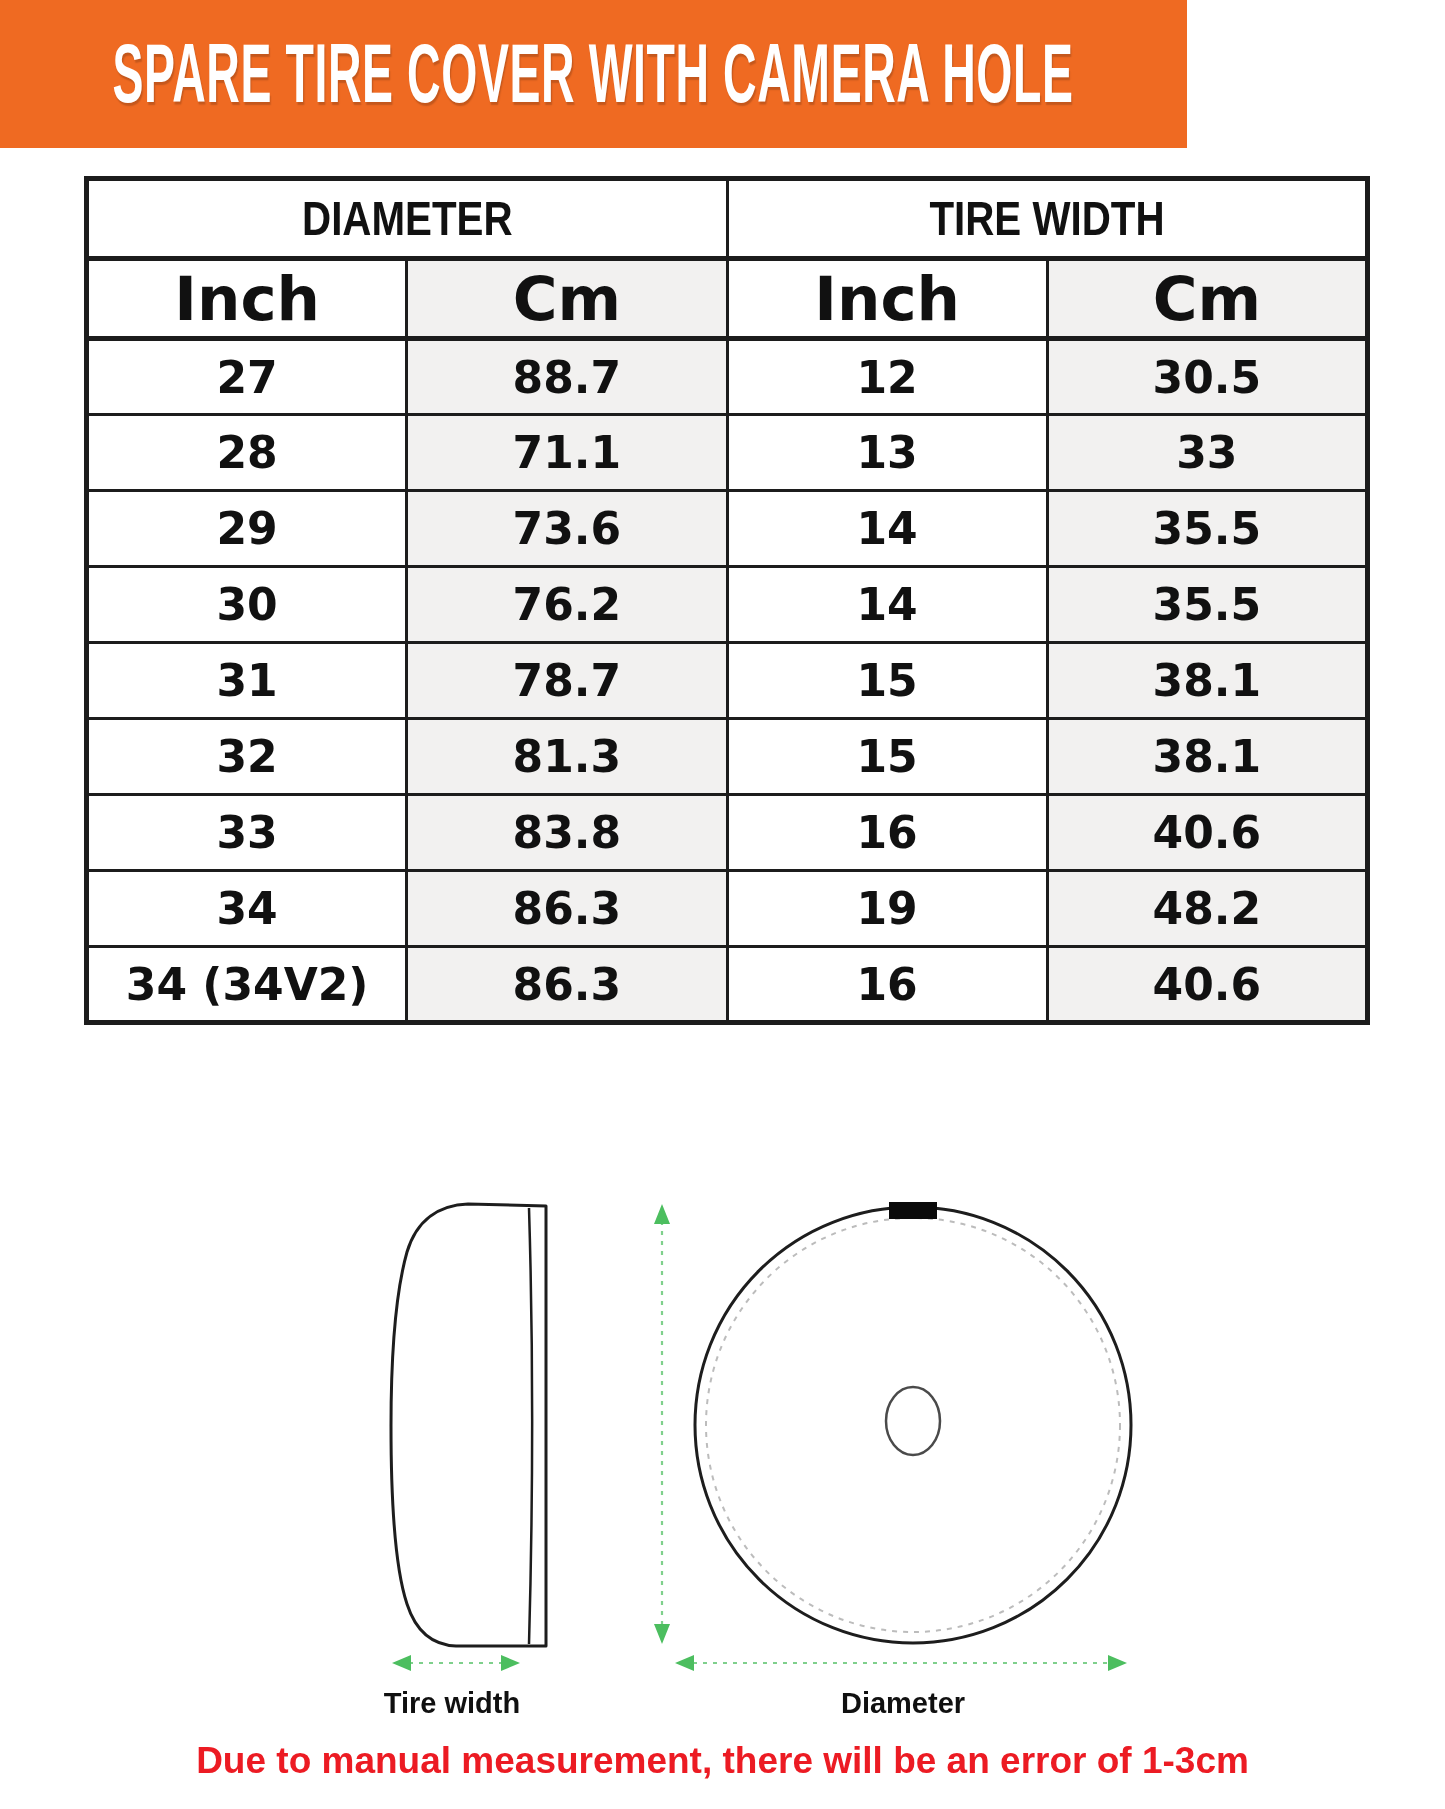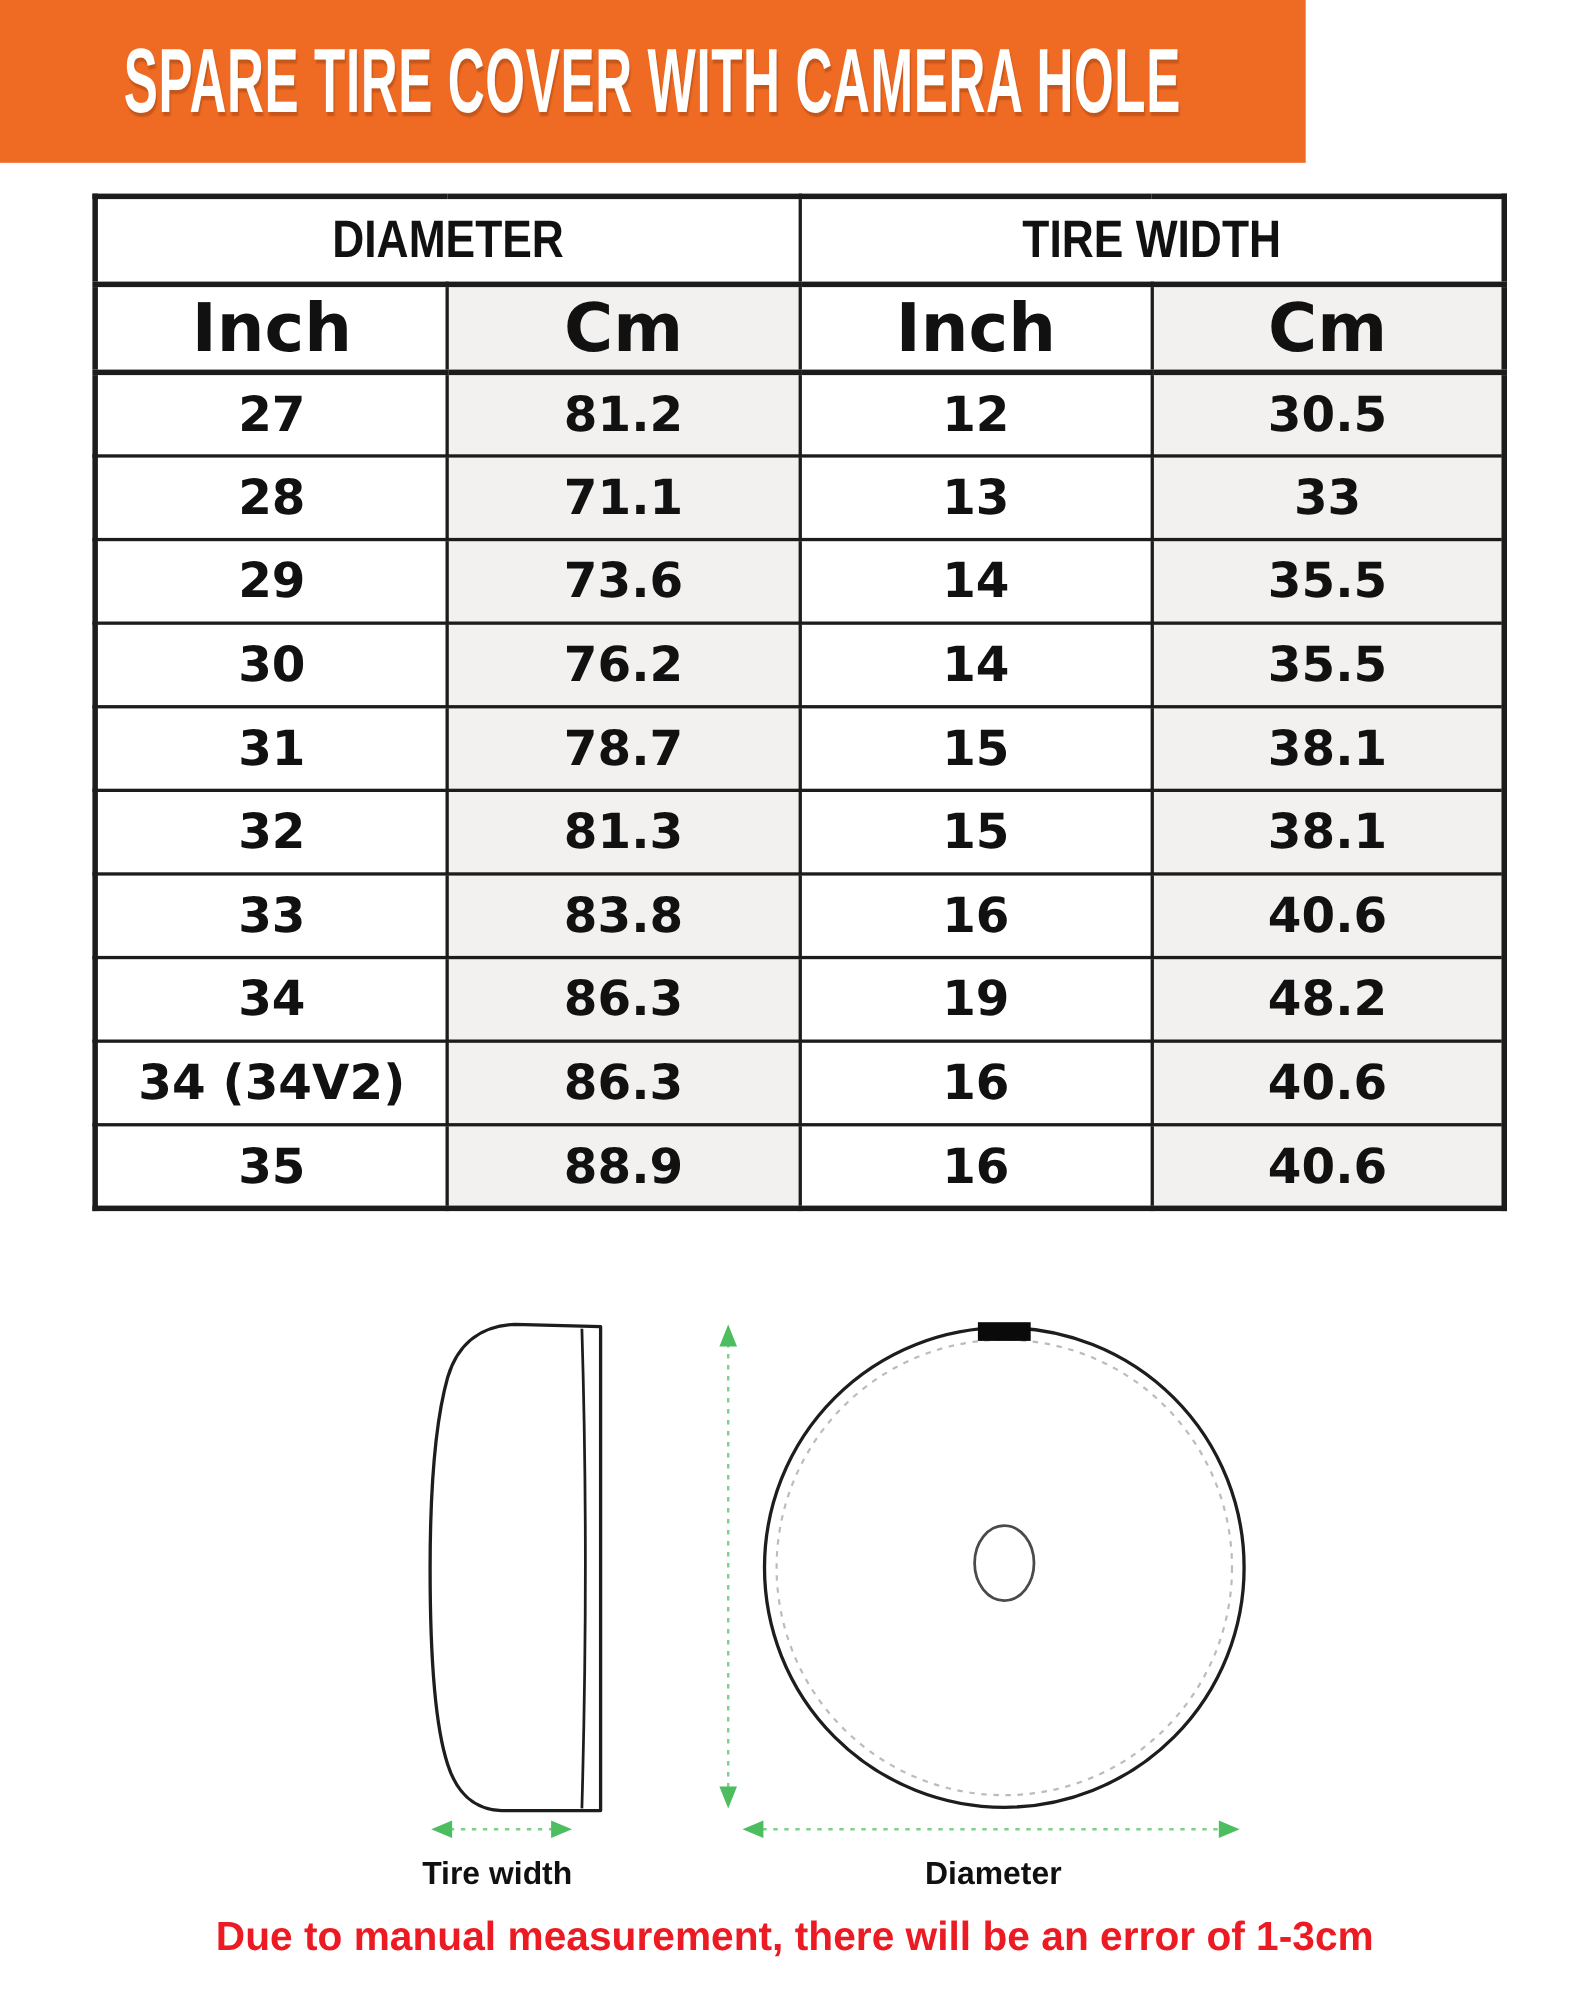--- a/index.html
+++ b/index.html
@@ -97,21 +97,21 @@
       <tr class="unit-row">
         <th class="unit">Inch</th>
         <th class="unit shade">Cm</th>
         <th class="unit">Inch</th>
         <th class="unit shade">Cm</th>
       </tr>
     </thead>
     <tbody>
         <tr>
           <td>27</td>
-          <td>81.2</td>
+          <td>88.7</td>
           <td>12</td>
           <td>30.5</td>
         </tr>
         <tr>
           <td>28</td>
           <td>71.1</td>
           <td>13</td>
           <td>33</td>
         </tr>
         <tr>
@@ -149,26 +149,20 @@
           <td>86.3</td>
           <td>19</td>
           <td>48.2</td>
         </tr>
         <tr>
           <td>34 (34V2)</td>
           <td>86.3</td>
           <td>16</td>
           <td>40.6</td>
         </tr>
-        <tr>
-          <td>35</td>
-          <td>88.9</td>
-          <td>16</td>
-          <td>40.6</td>
-        </tr>
       </tbody>
   </table>
 </div>
 
 <svg class="diagram" viewBox="0 0 1445 1809" aria-hidden="true">
 
   <g>
     <path class="outline" d="M 546 1206 L 468 1204 C 440 1205 417 1219 407 1252 C 396 1291 391 1352 391 1426 C 391 1505 396 1571 407 1604 C 416 1632 432 1645 456 1646 L 546 1646 Z"></path>
     <path class="outline-thin" d="M 529 1208 C 533 1340 533 1500 529 1644"></path>
   </g>

